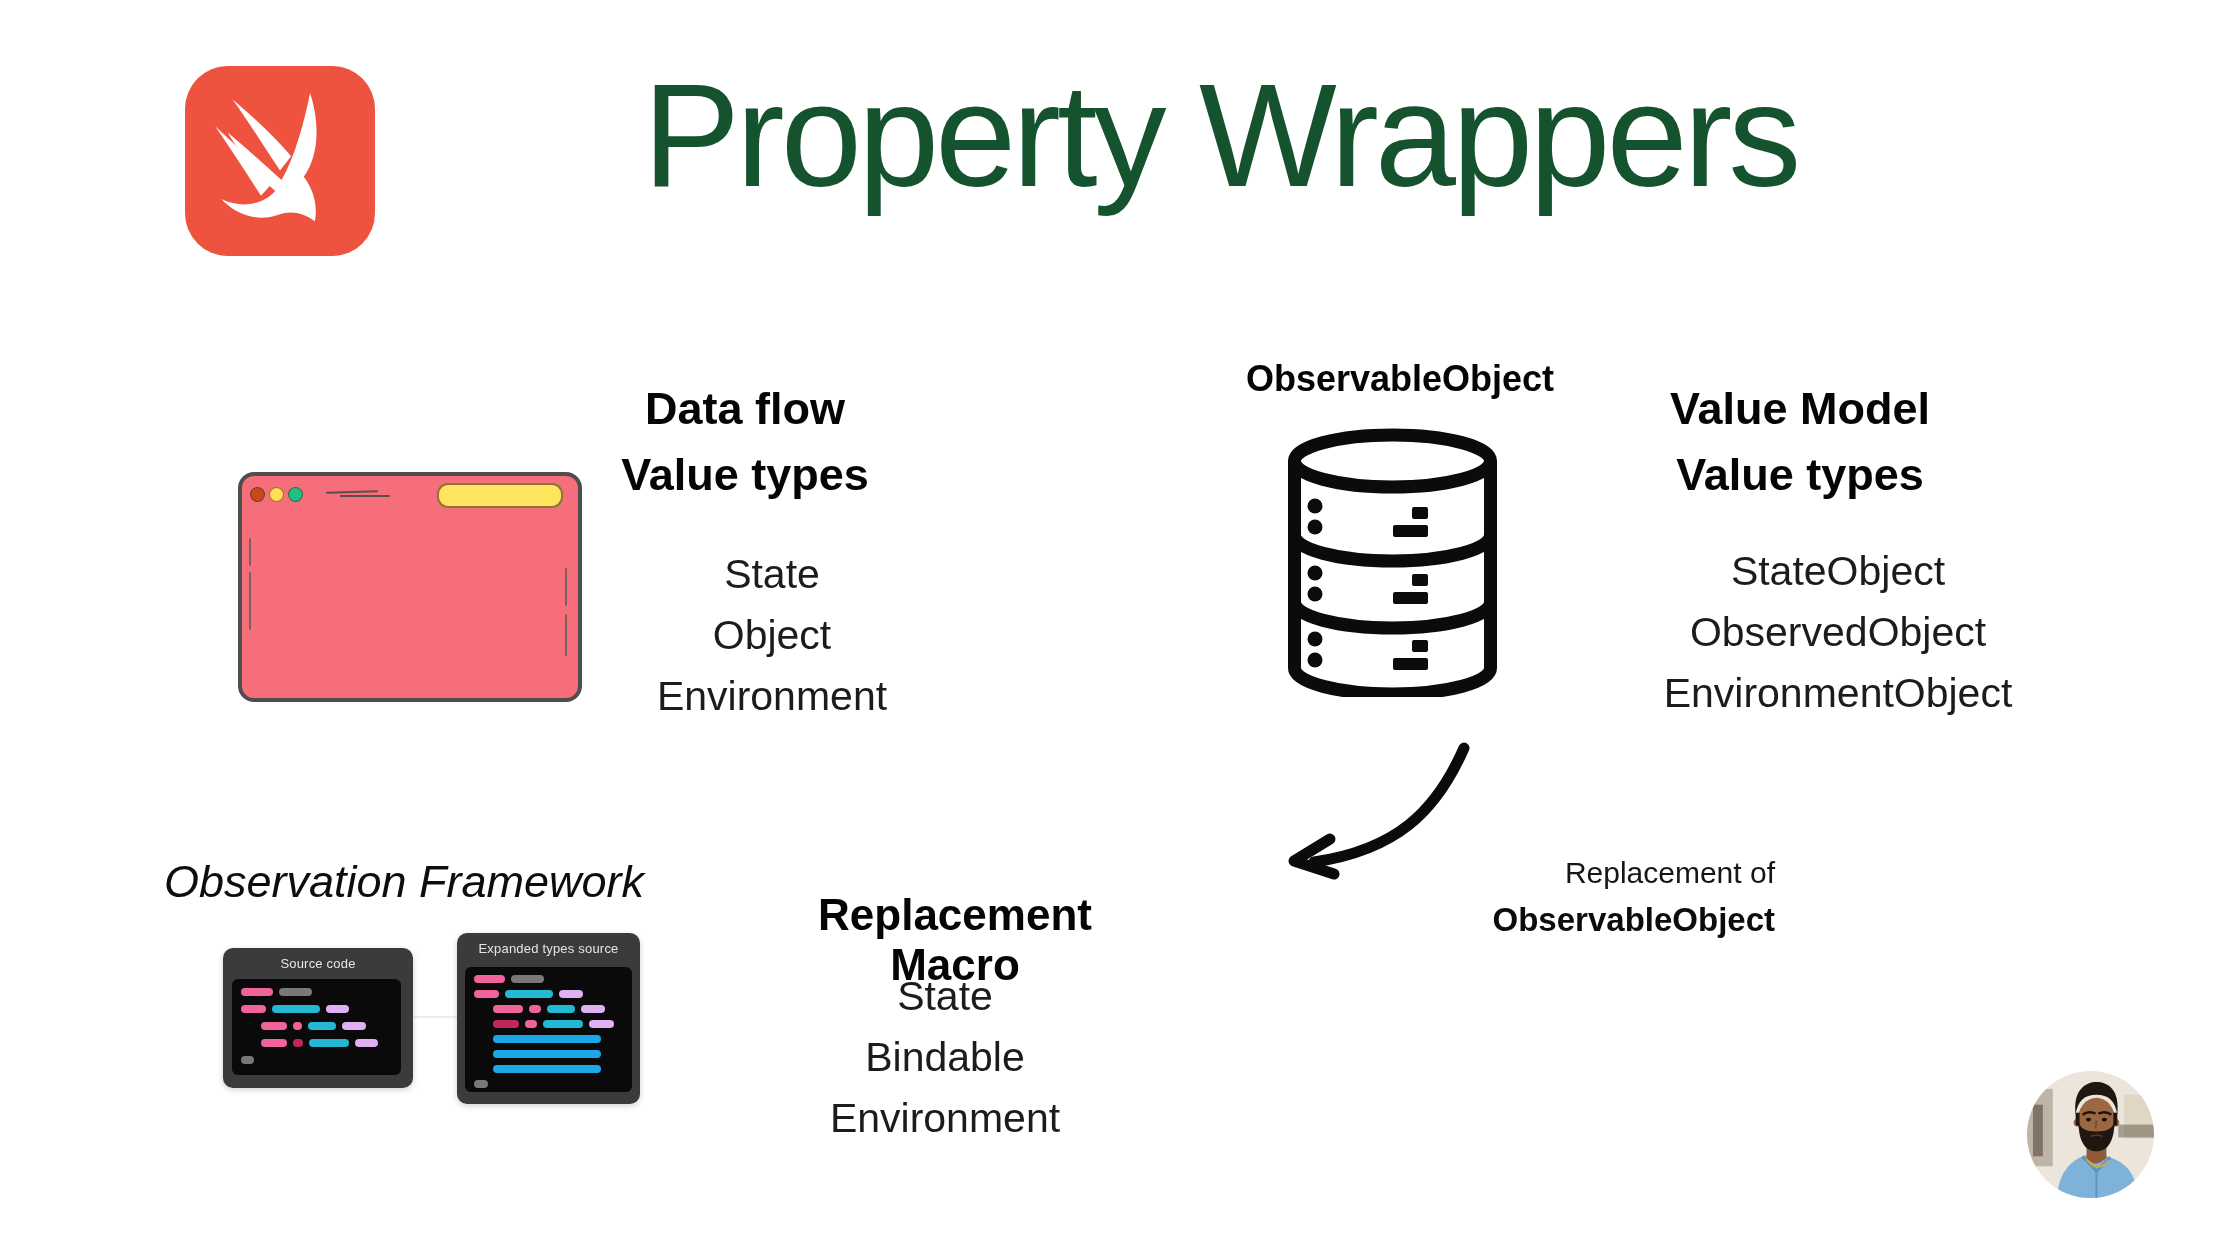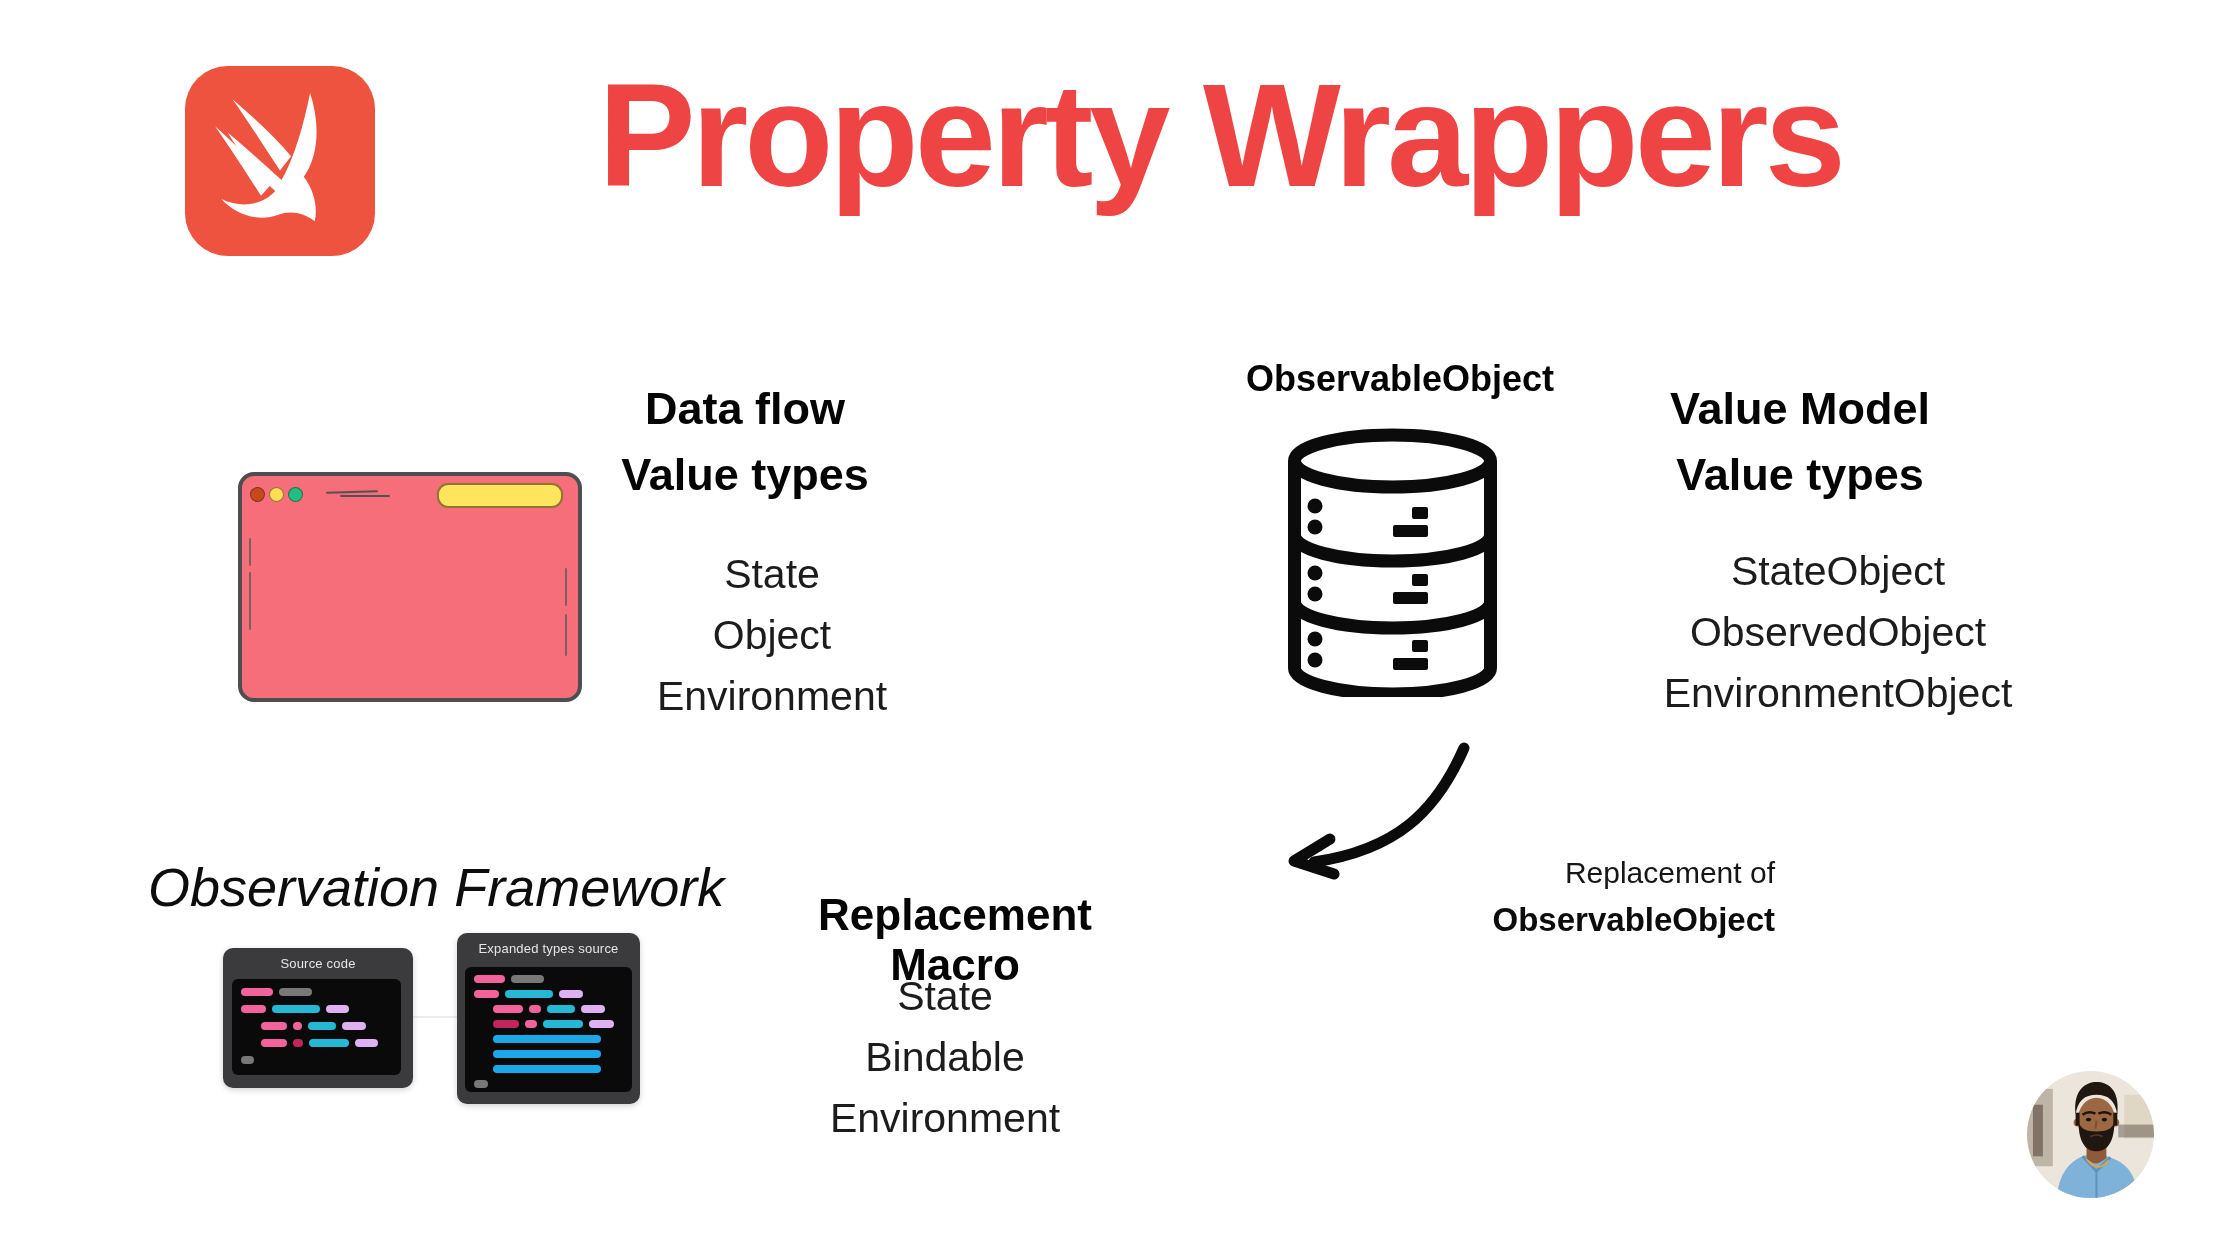--- a/index.html
+++ b/index.html
@@ -1,21 +1,21 @@
 <!DOCTYPE html>
 <html><head>
 <meta charset="utf-8">
 <style>
   html,body{margin:0;padding:0;overflow:hidden;}
   body{width:2240px;height:1260px;background:#ffffff;font-family:"Liberation Sans",sans-serif;color:#0a0a0a;}
   .slide{position:relative;width:2240px;height:1260px;background:#ffffff;}
   .abs{position:absolute;}
 
   
-  .title{left:510px;top:52px;width:1420px;text-align:center;font-size:146px;font-weight:700;letter-spacing:-4px;color:#ef4444;white-space:nowrap;}
+  .title{left:510px;top:52px;width:1420px;text-align:center;font-size:146px;font-weight:400;letter-spacing:-4px;color:#14532d;white-space:nowrap;}
 
   
   .swift-logo{left:182px;top:66px;width:196px;height:190px;}
 
   
   .window{left:238px;top:472px;width:336px;height:222px;background:#F56E79;border:4px solid #4E4E50;border-radius:16px;}
   .window .dot{position:absolute;width:13px;height:13px;border-radius:50%;top:11px;border:1px solid rgba(60,40,30,.55);}
   .dot-red{left:8px;background:#C8491D;}
   .dot-yellow{left:27px;background:#FFDD54;}
   .dot-green{left:46px;background:#1FBE83;}
@@ -45,21 +45,21 @@
 
   
   .arrow{left:1284px;top:740px;width:195px;height:152px;}
 
   
   .replacement{left:1375px;top:856px;width:400px;text-align:right;}
   .replacement .l1{font-size:30px;color:#161616;}
   .replacement .l2{font-size:33px;font-weight:700;margin-top:11px;color:#0c0c0c;}
 
   
-  .obs-caption{left:148px;top:856px;width:512px;text-align:center;font-style:italic;font-size:54px;color:#0d0d0d;white-space:nowrap;}
+  .obs-caption{left:148px;top:856px;width:512px;text-align:center;font-style:italic;font-size:45px;color:#0d0d0d;white-space:nowrap;}
 
   
   .code-card{position:absolute;background:#3B3B3E;border-radius:10px;box-shadow:0 2px 6px rgba(0,0,0,.18);}
   .card-source{left:223px;top:948px;width:190px;height:140px;}
   .card-expanded{left:457px;top:933px;width:183px;height:171px;}
   .card-title{color:#E5E5E5;font-size:13px;text-align:center;margin-top:8px;letter-spacing:.2px;}
   .code-panel{position:absolute;background:#0A0A0B;border-radius:6px;}
   .card-source .code-panel{left:9px;right:12px;top:31px;bottom:13px;padding:9px 0 0 9px;}
   .card-expanded .code-panel{left:8px;right:8px;top:34px;bottom:12px;padding:8px 0 0 9px;}
   .code-row{display:flex;gap:6px;margin-bottom:9px;}

